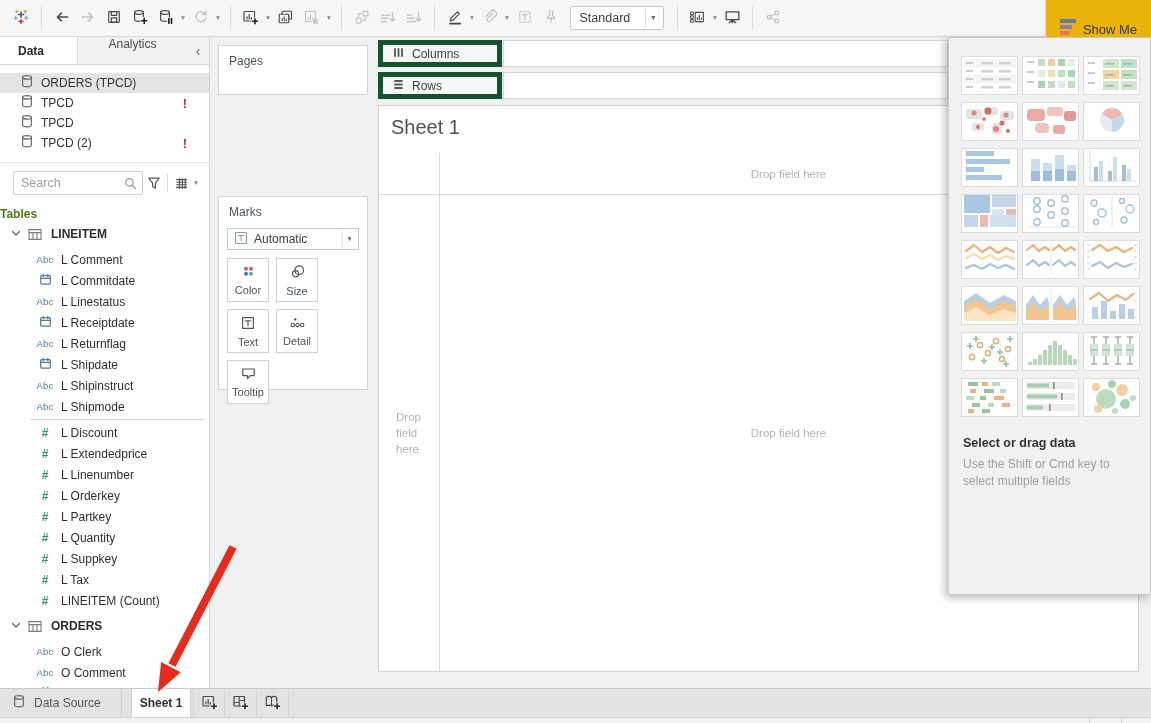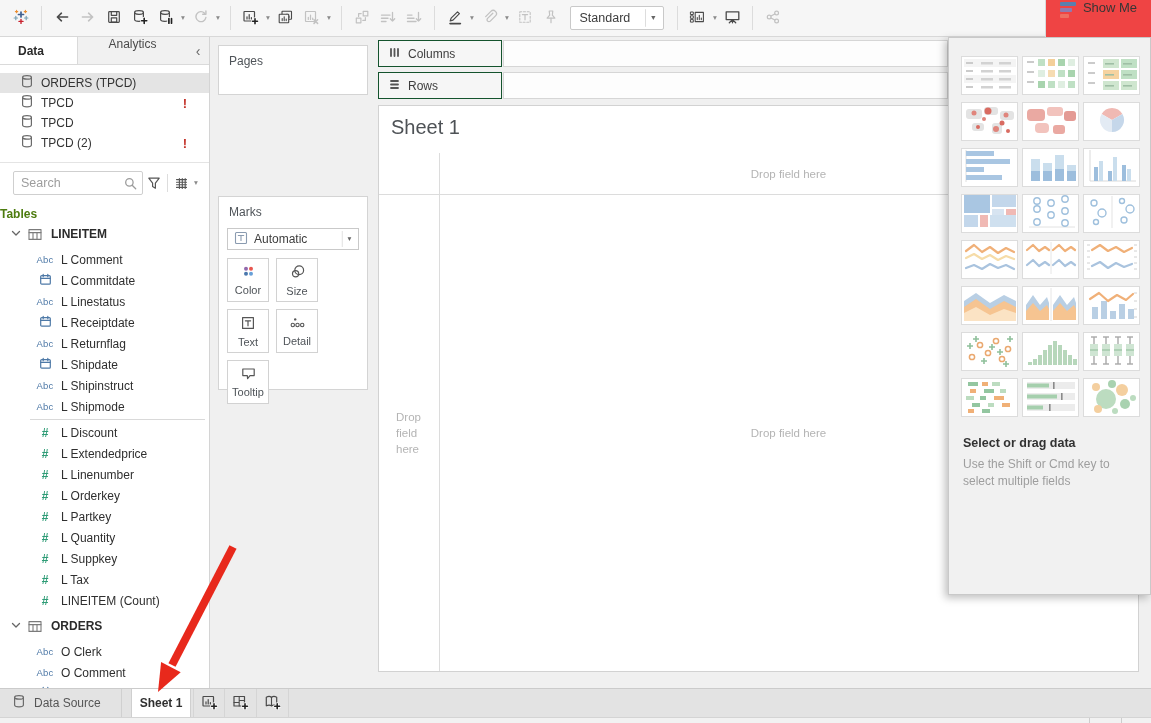--- a/index.html
+++ b/index.html
@@ -8,21 +8,21 @@
   .abs { position:absolute; }
 
   
   #toolbar { left:0; top:0; width:1151px; height:37px; background:#f6f6f6; border-bottom:1px solid #d8d8d8; display:flex; align-items:center; padding-left:8px; }
   .tb-btn { height:28px; min-width:26px; display:flex; align-items:center; justify-content:center; padding:0 2px; }
   .tb-sep { width:1px; height:24px; background:#dcdcdc; margin:0 7px; }
   .caret { font-size:8px; color:#8a8a8a; margin:0 1px 0 0; align-self:center; }
   #standard-dd { display:flex; align-items:stretch; height:24px; width:94px; background:#fff; border:1px solid #c9c9c9; border-radius:2px; margin:0 6px; }
   #standard-dd .dd-val { flex:1; display:flex; align-items:center; padding-left:9px; color:#3d3d3d; font-size:12.5px; }
   #standard-dd .dd-arrow { width:20px; border-left:1px solid #d5d5d5; display:flex; align-items:center; justify-content:center; color:#666; font-size:9px; }
-  #show-me-btn { position:absolute; right:0; top:0; width:106px; height:37px; background:#ef4444; border-left:1px solid #dadada; display:flex; align-items:flex-start; justify-content:center; gap:7px; z-index:7; }
+  #show-me-btn { position:absolute; right:0; top:0; width:106px; height:37px; background:#eab308; border-left:1px solid #dadada; display:flex; align-items:flex-end; justify-content:center; gap:7px; z-index:7; }
   #show-me-btn .bars span { display:block; height:4px; margin:2px 0; border-radius:1px; }
   #show-me-btn .label { font-size:13px; color:#363636; }
 
   
   #sidebar { left:0; top:37px; width:210px; height:651px; background:#fff; border-right:1px solid #d4d4d4; overflow:hidden; }
   #side-tabs { display:flex; height:28px; background:#f1f1f1; border-bottom:1px solid #dadada; }
   #tab-data { width:78px; background:#fff; border-right:1px solid #dadada; display:flex; align-items:center; padding-left:18px; font-weight:bold; color:#2b2b2b; }
   #tab-analytics { flex:1; display:flex; align-items:flex-start; justify-content:center; color:#4a4a4a; }
   #collapse-btn { width:22px; display:flex; align-items:center; justify-content:center; color:#666; font-size:14px; }
   .ds-row { height:20px; display:flex; align-items:center; padding-left:20px; position:relative; }
@@ -53,21 +53,21 @@
   .card { position:absolute; left:8px; width:150px; background:#fff; border:1px solid #d4d4d4; }
   .card .card-label { padding:8px 0 0 10px; color:#4f5459; }
   #marks-dd { margin:9px 8px 0 8px; height:22px; border:1px solid #c9c9c9; background:#fff; display:flex; align-items:stretch; }
   #marks-dd .md-val { flex:1; display:flex; align-items:center; gap:6px; padding-left:6px; color:#3d3d3d; }
   #marks-dd .md-arrow { width:18px; border-left:1px solid #d9d9d9; display:flex; align-items:center; justify-content:center; color:#666; font-size:8px; }
   #marks-btns { display:flex; flex-wrap:wrap; gap:7px; padding:8px 8px; }
   .mark-btn { width:42px; height:44px; border:1px solid #d2d2d2; background:#fff; display:flex; flex-direction:column; align-items:center; justify-content:center; gap:2px; }
   .mark-btn .mlabel { font-size:11px; color:#4f5459; }
 
   
-  .shelf-label { background:#f6f6f6; border:1px solid #14532d; display:flex; align-items:center; gap:6px; padding-left:8px; color:#3e3e3e; }
+  .shelf-label { background:#f6f6f6; border:5px solid #14532d; display:flex; align-items:center; gap:6px; padding-left:8px; color:#3e3e3e; }
   .shelf-field { background:#fdfdfd; border:1px solid #d6d6d6; }
   #canvas { left:378px; top:105px; width:761px; height:567px; background:#fff; border:1px solid #d2d2d2; }
   #sheet-title { left:12px; top:10px; font-size:20px; color:#4e5256; }
   #v-divider { left:60px; top:47px; bottom:0; width:1px; background:#dcdcdc; }
   #h-divider { left:0; top:88px; right:0; height:1px; background:#dcdcdc; }
   .dropzone { color:#b4b4b4; font-size:11.5px; }
   #drop-top { left:60px; top:47px; right:0; height:41px; display:flex; align-items:center; justify-content:center; }
   #drop-left { left:0; top:88px; bottom:0; width:60px; display:flex; align-items:center; }
   #drop-left .txt { padding-left:17px; line-height:16px; }
   #drop-main { left:60px; top:88px; right:0; bottom:0; display:flex; align-items:center; justify-content:center; }

